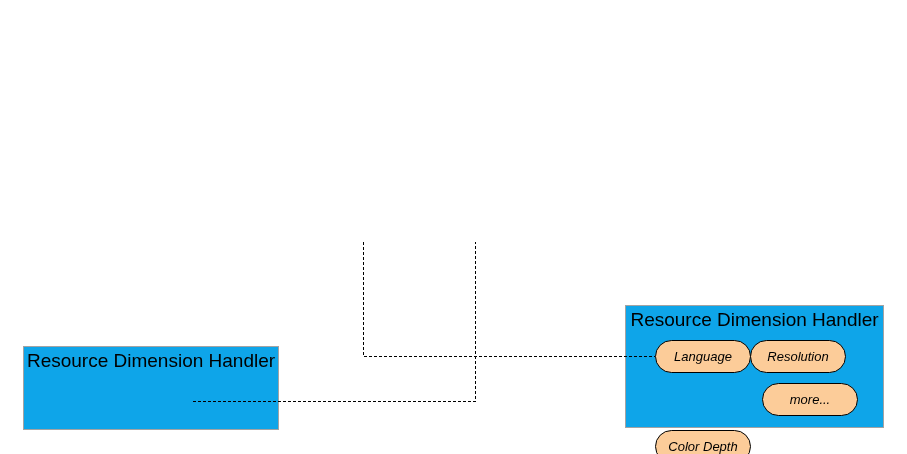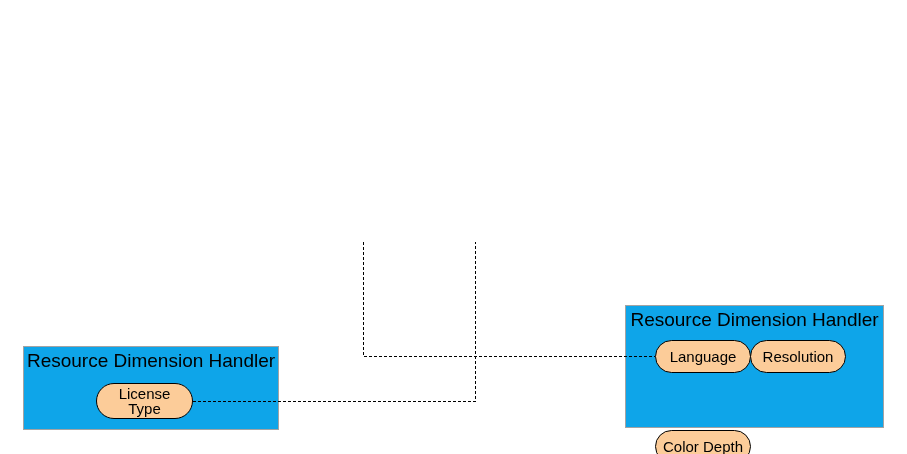--- a/index.html
+++ b/index.html
@@ -48,22 +48,23 @@
   .pill {
     position: absolute;
     box-sizing: border-box;
     background: #fccc99;
     border: 1px solid #000000;
     color: #000000;
     display: flex;
     align-items: center;
     justify-content: center;
     text-align: center;
-    font-size: 15px;
+    font-size: 13px;
     line-height: 15px;
+    font-style: italic;
   }
   .pill-license {
     left: 72px;
     top: 36px;
     width: 97px;
     height: 36px;
     border-radius: 19px;
     white-space: pre-line;
   }
   .right-box .pill {
@@ -95,24 +96,23 @@
 
 <div class="canvas">
 
   <svg class="connectors" width="907" height="454" viewBox="0 0 907 454" xmlns="http://www.w3.org/2000/svg">
     <path d="M 363.5 242 L 363.5 356.5 L 655 356.5"></path>
     <path d="M 193 401.5 L 475.5 401.5 L 475.5 242"></path>
   </svg>
 
   <div class="handler-box left-box">
     <div class="box-title">Resource Dimension Handler</div>
-    <div class="pill pill-license">License
-Type</div>
   </div>
 
   <div class="handler-box right-box">
     <div class="box-title">Resource Dimension Handler</div>
     <div class="pill pill-language">Language</div>
     <div class="pill pill-resolution">Resolution</div>
     <div class="pill pill-color-depth">Color Depth</div>
+    <div class="pill pill-more">more...</div>
   </div>
 
 </div>
 
 </body></html>

